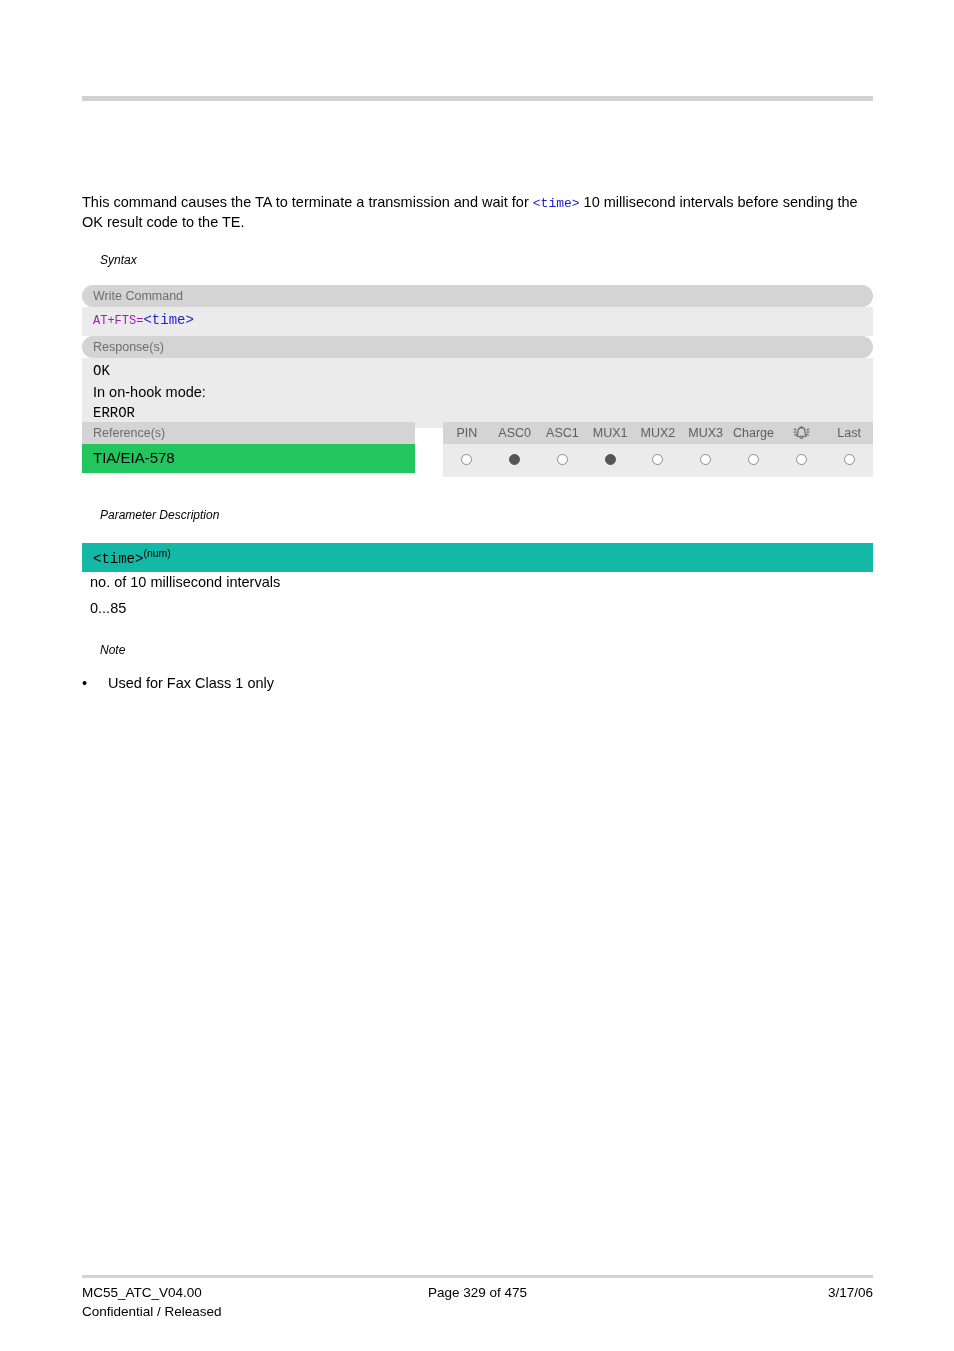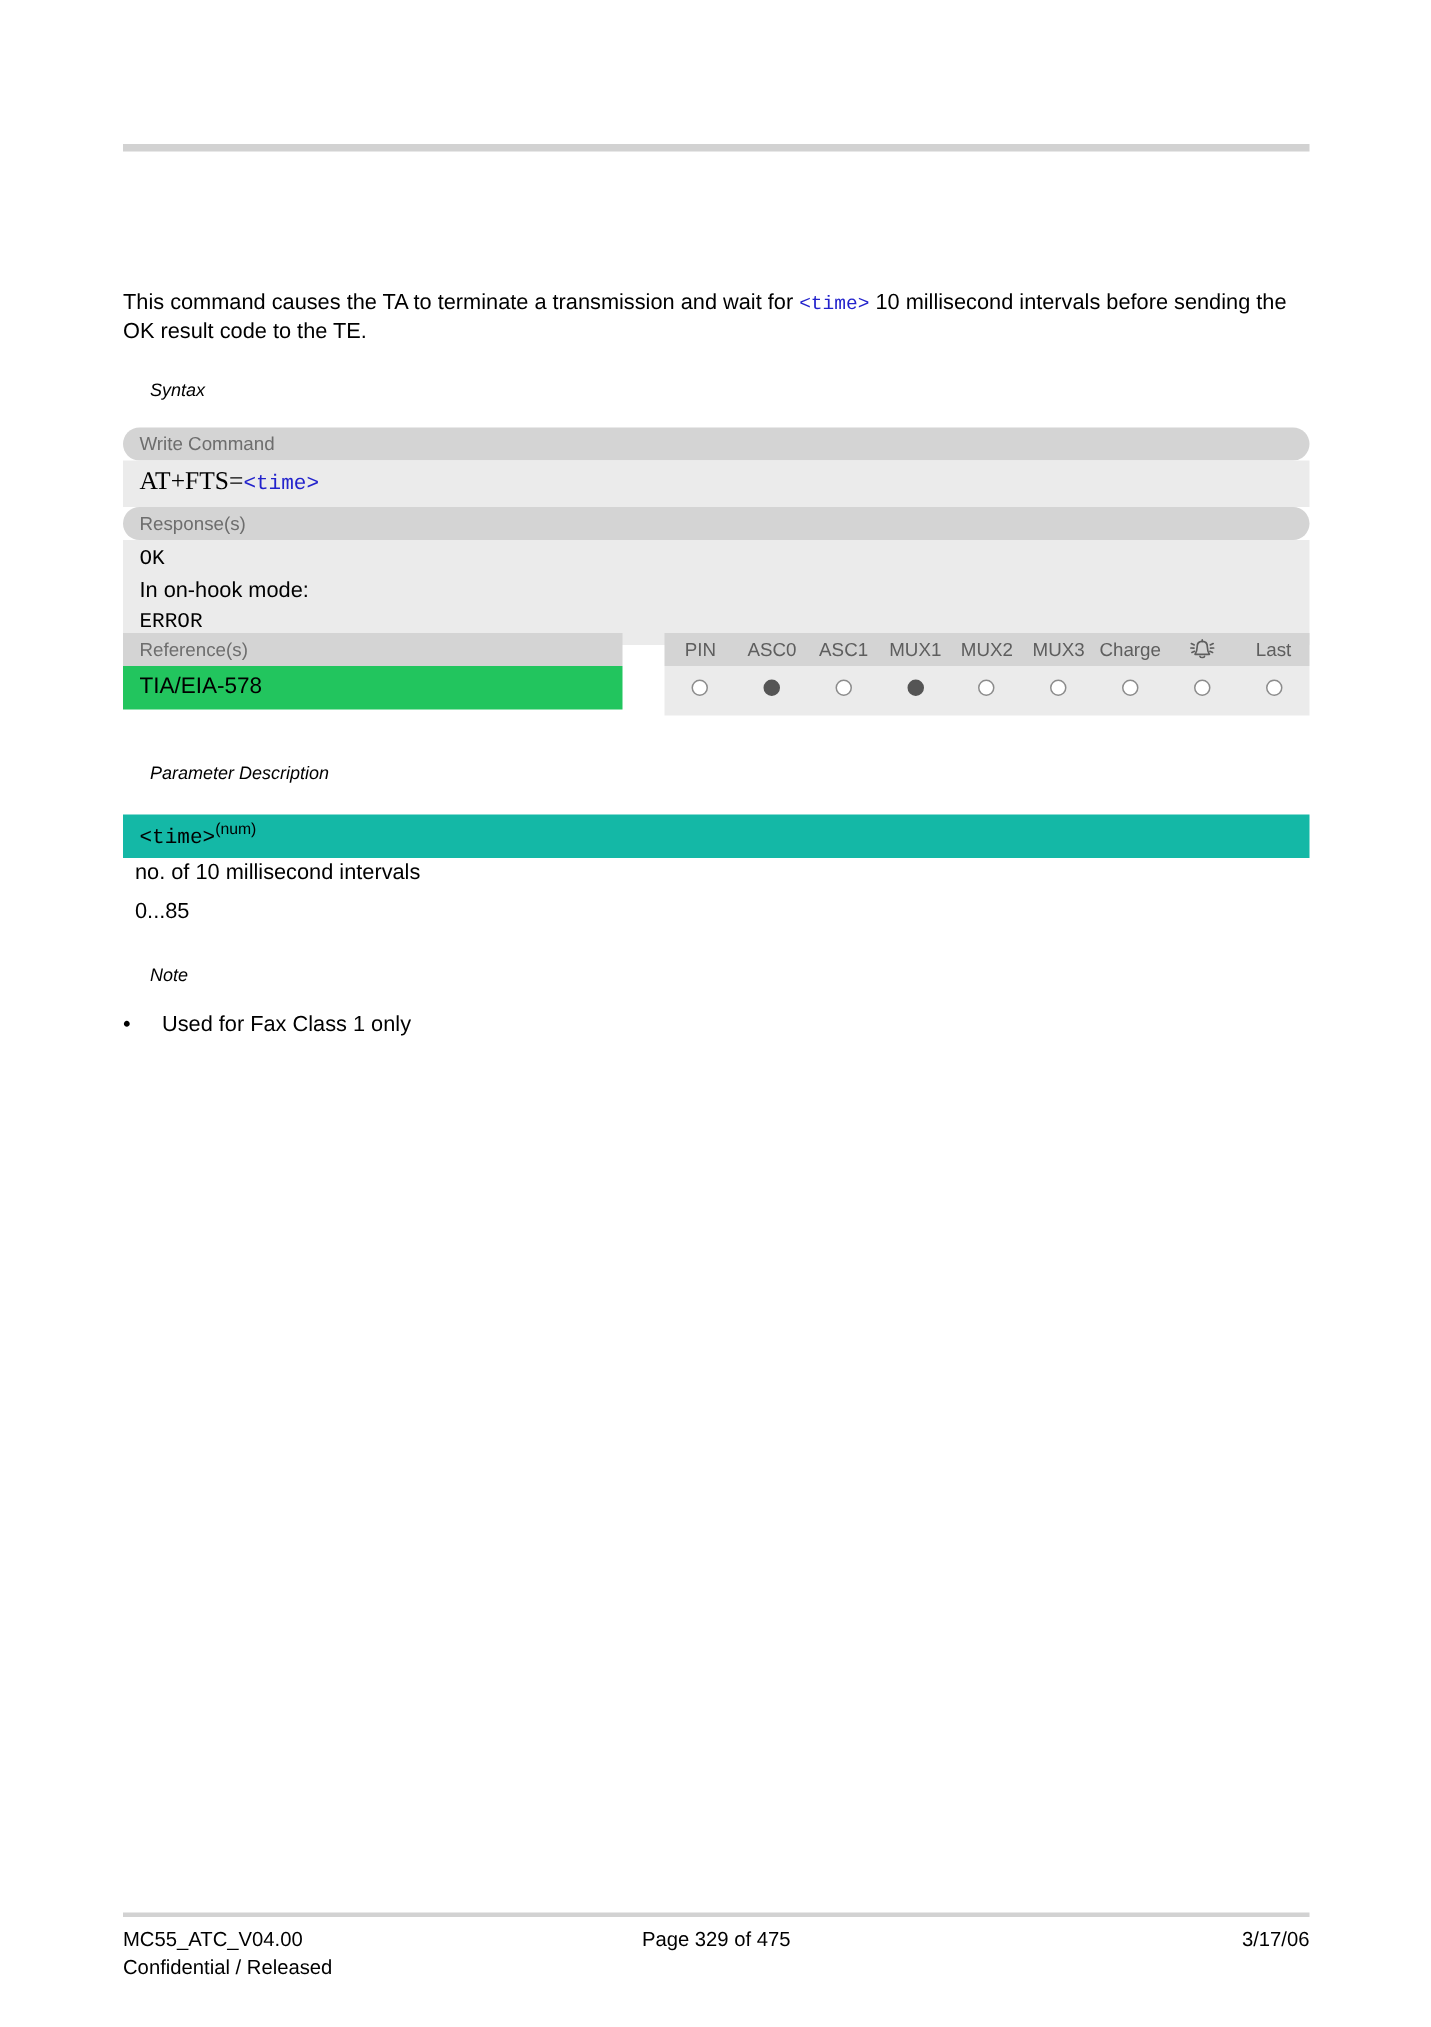--- a/index.html
+++ b/index.html
@@ -91,23 +91,23 @@
     font-size: 14.5px;
     line-height: 19px;
     color: #000;
   }
   .mono-blue {
     font-family: "Liberation Mono", monospace;
     font-size: 13px;
     color: #2222cc;
   }
   .mono-black {
-    font-family: Liberation Serif, serif;
-    font-size: 17px;
-    color: #000000;
+    font-family: Liberation Mono, monospace;
+    font-size: 12px;
+    color: #a21caf;
   }
 
   
   .sec-heading {
     position: absolute;
     left: 82px;
     font-size: 12px;
     font-weight: normal;
     font-style: italic;
     color: #000;

